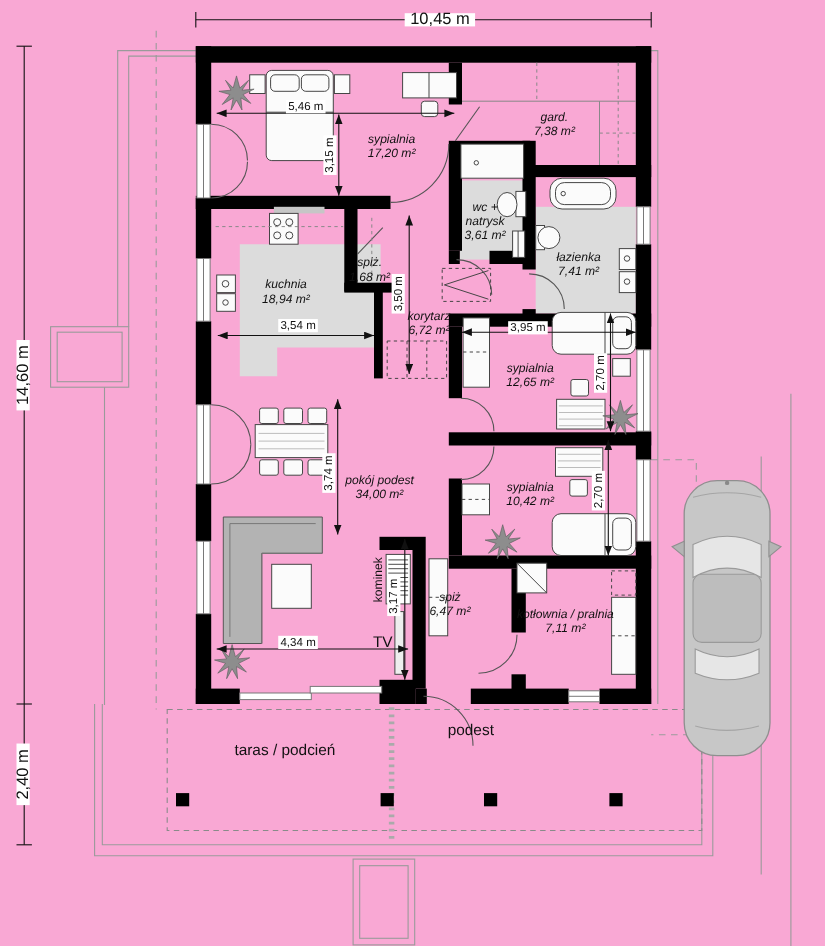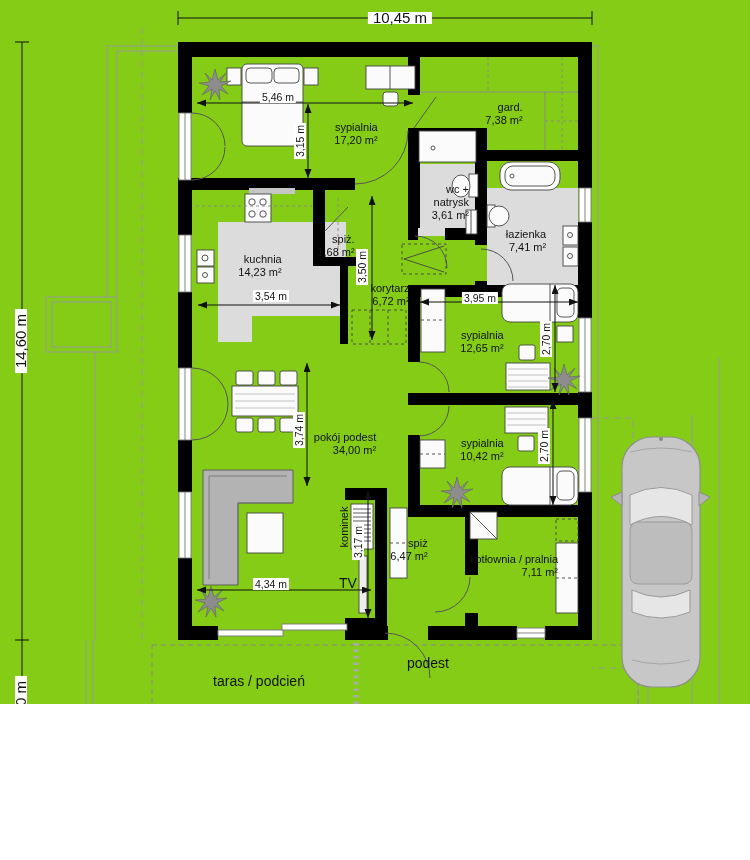--- a/index.html
+++ b/index.html
@@ -1,20 +1,20 @@
 <!DOCTYPE html>
 <html><head>
 <meta charset="utf-8">
 <style>
   html,body{margin:0;padding:0;background:#fff;}
-  #plan{position:relative;width:750px;height:704px;background:#84cc16;overflow:hidden;
+  #plan{position:relative;width:750px;height:860px;background:#f9a8d4;overflow:hidden;
         font-family:"Liberation Sans", sans-serif;color:#111;}
   #plan svg{position:absolute;left:0;top:0;}
-  .lbl{position:absolute;transform:translate(-50%,-50%);text-align:right;
-       font-size:11px;line-height:13px;color:#111;white-space:nowrap;}
+  .lbl{position:absolute;transform:translate(-50%,-50%);text-align:center;
+       font-size:11px;line-height:13px;color:#111;white-space:nowrap;font-style:italic;}
   .lbl .nm,.lbl .ar{display:block;}
   .wrap{white-space:normal;width:56px;}
   .dim{position:absolute;transform:translate(-50%,-50%);font-size:10.5px;color:#111;
        background:#fff;padding:0 2px;white-space:nowrap;line-height:12px;}
   .dim.rot{transform:translate(-50%,-50%) rotate(-90deg);}
   .dim.big{font-size:15px;padding:0 5px;}
   .vlabel{position:absolute;transform:translate(-50%,-50%) rotate(-90deg);
           font-size:11px;color:#111;white-space:nowrap;}
   .plain{position:absolute;transform:translate(-50%,-50%);font-size:14px;color:#111;white-space:nowrap;}
 </style>
@@ -320,21 +320,21 @@
 <div class="lbl wrap" style="left:441px;top:202px">
   <span class="nm">wc + natrysk</span>
   <span class="ar">3,61 m²</span>
 </div>
 <div class="lbl" style="left:526px;top:241px">
   <span class="nm">łazienka</span>
   <span class="ar">7,41 m²</span>
 </div>
 <div class="lbl" style="left:260px;top:266px">
   <span class="nm">kuchnia</span>
-  <span class="ar">14,23 m²</span>
+  <span class="ar">18,94 m²</span>
 </div>
 <div class="lbl" style="left:336px;top:246px">
   <span class="nm">spiż.</span>
   <span class="ar">1,68 m²</span>
 </div>
 <div class="lbl" style="left:390px;top:295px">
   <span class="nm">korytarz</span>
   <span class="ar">6,72 m²</span>
 </div>
 <div class="lbl" style="left:482px;top:342px">

